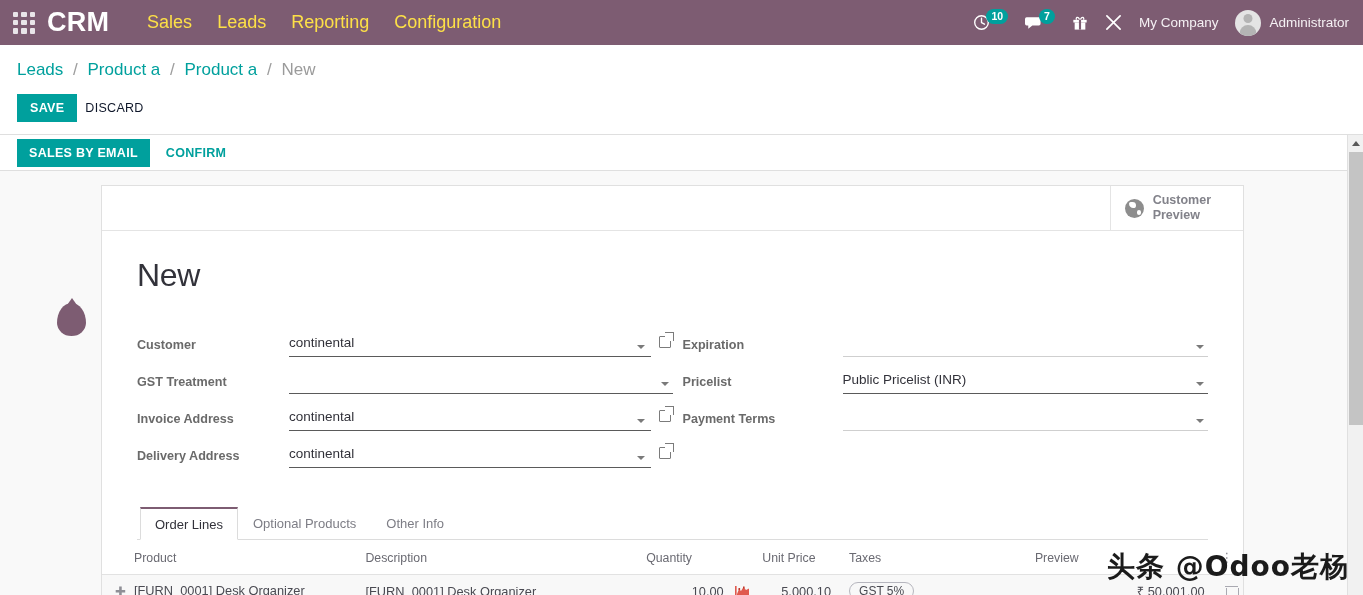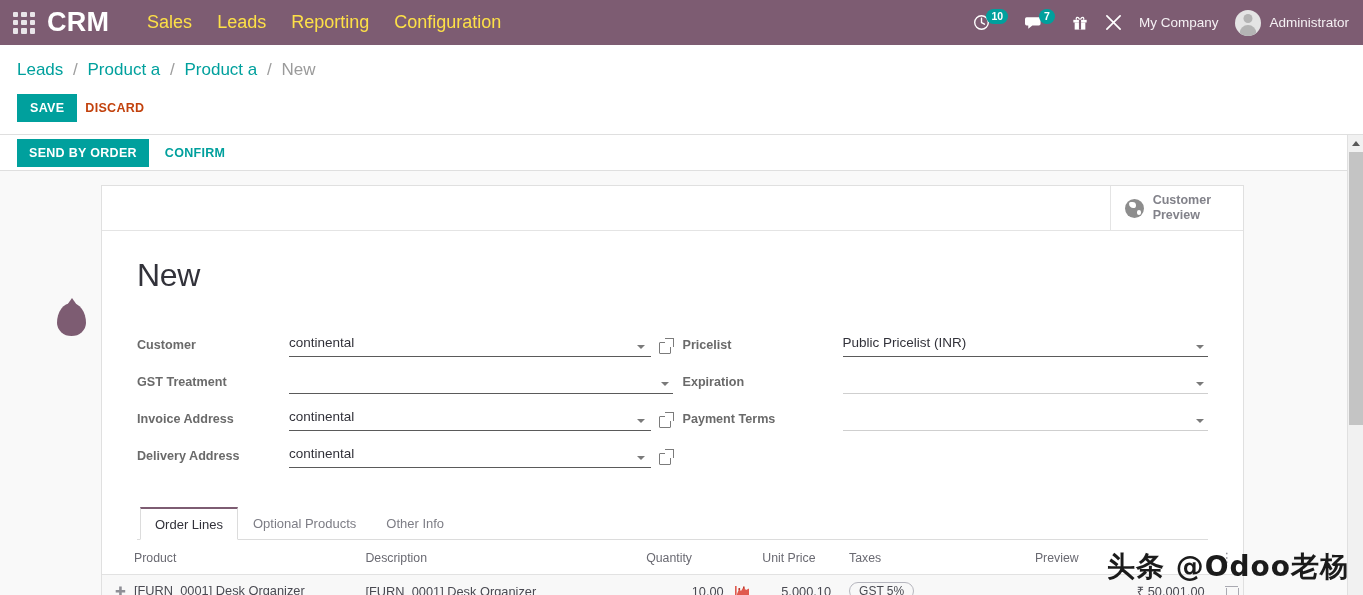--- a/index.html
+++ b/index.html
@@ -65,22 +65,22 @@
   .breadcrumb a { color:#00a09d; text-decoration:none; cursor:pointer; }
   .breadcrumb .sep { color:#9e9e9e; margin:0 5px; }
   .breadcrumb .current { color:#9b9b9b; }
   .cp-buttons { padding:13px 13px 12px 17px; display:flex; align-items:flex-start; gap:0; }
   .btn-save {
     background:#00a09d; color:#ffffff; border:none;
     font-size:12.5px; font-weight:bold; letter-spacing:.3px;
     padding:7px 13px; cursor:pointer;
   }
   .btn-discard {
-    background:transparent; border:none; color:#c2410c;
-    font-size:12.5px; font-weight:bold; letter-spacing:.3px;
+    background:transparent; border:none; color:#0f172a;
+    font-size:12.5px; font-weight:normal; letter-spacing:.3px;
     padding:7px 8px; cursor:pointer;
   }
 
   
   .form-area {
     position:relative; background:#f9f9f9;
     border-top:1px solid #dfdfdf;
     height:calc(595px - 131px);
   }
   .statusbar {
@@ -163,21 +163,21 @@
 
   .form-grid { display:flex; gap:0; }
   .form-col { width:50%; }
   .form-col.right { padding-left:10px; }
   .field-row { display:flex; align-items:flex-end; margin-bottom:8px; height:29px; }
   .field-label {
     width:152px; flex:none; font-weight:bold; color:#6a6a6a; font-size:12.6px;
     padding-bottom:5px;
   }
   .field-label.right-lbl { width:160px; }
-  .field-ctrl { flex:1; display:flex; align-items:flex-end; position:relative; }
+  .field-ctrl { flex:1; display:flex; position:relative; }
   .field-input {
     flex:1; border:none; border-bottom:1px solid #5a5a5a;
     background:transparent; font-family:"Liberation Sans", sans-serif;
     font-size:13.5px; color:#32323a; padding:0 14px 4px 0; outline:none;
     height:24px;
   }
   .field-input.light { border-bottom:1px solid #cfcfcf; }
   .caret {
     position:absolute; right:4px; bottom:8px; width:0; height:0;
     border-left:4px solid transparent; border-right:4px solid transparent;
@@ -349,21 +349,21 @@
   </div>
   <div class="cp-buttons">
     <button class="btn-save">SAVE</button>
     <button class="btn-discard">DISCARD</button>
   </div>
 </div>
 
 <div class="form-area">
 
   <div class="statusbar">
-    <button class="btn-primary-sb">SEND BY ORDER</button>
+    <button class="btn-primary-sb">SALES BY EMAIL</button>
     <button class="btn-secondary-sb">CONFIRM</button>
   </div>
 
   <div class="droplet"></div>
 
   <div class="sheet-wrap">
     <div class="sheet">
 
       <div class="button-box-row">
         <div class="stat-button">
@@ -415,31 +415,31 @@
                 <span class="caret"></span>
                 <span class="ext-link"></span>
               </div>
             </div>
 
           </div>
 
           <div class="form-col right">
 
             <div class="field-row">
+              <div class="field-label right-lbl">Expiration</div>
+              <div class="field-ctrl">
+                <input class="field-input light" value="" style="">
+                <span class="caret"></span>
+              </div>
+            </div>
+
+            <div class="field-row">
               <div class="field-label right-lbl">Pricelist</div>
               <div class="field-ctrl">
                 <input class="field-input" value="Public Pricelist (INR)" style="">
-                <span class="caret"></span>
-              </div>
-            </div>
-
-            <div class="field-row">
-              <div class="field-label right-lbl">Expiration</div>
-              <div class="field-ctrl">
-                <input class="field-input light" value="" style="">
                 <span class="caret"></span>
               </div>
             </div>
 
             <div class="field-row">
               <div class="field-label right-lbl">Payment Terms</div>
               <div class="field-ctrl">
                 <input class="field-input light" value="" style="">
                 <span class="caret"></span>
               </div>

